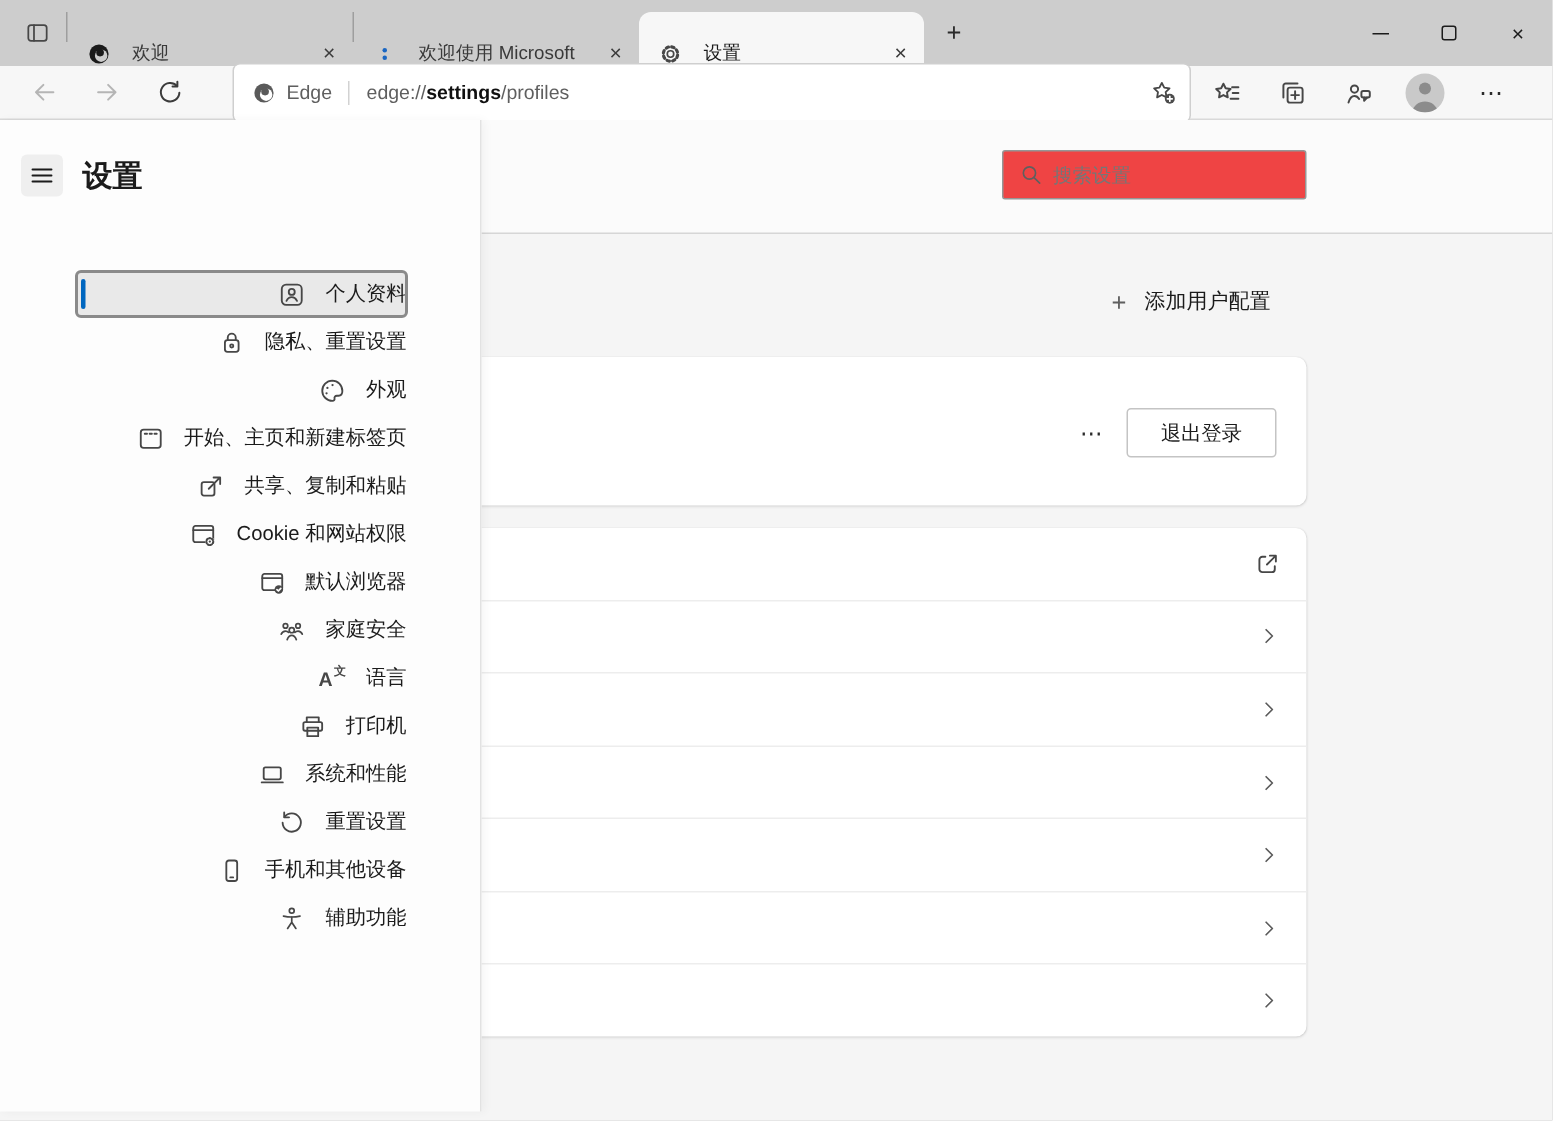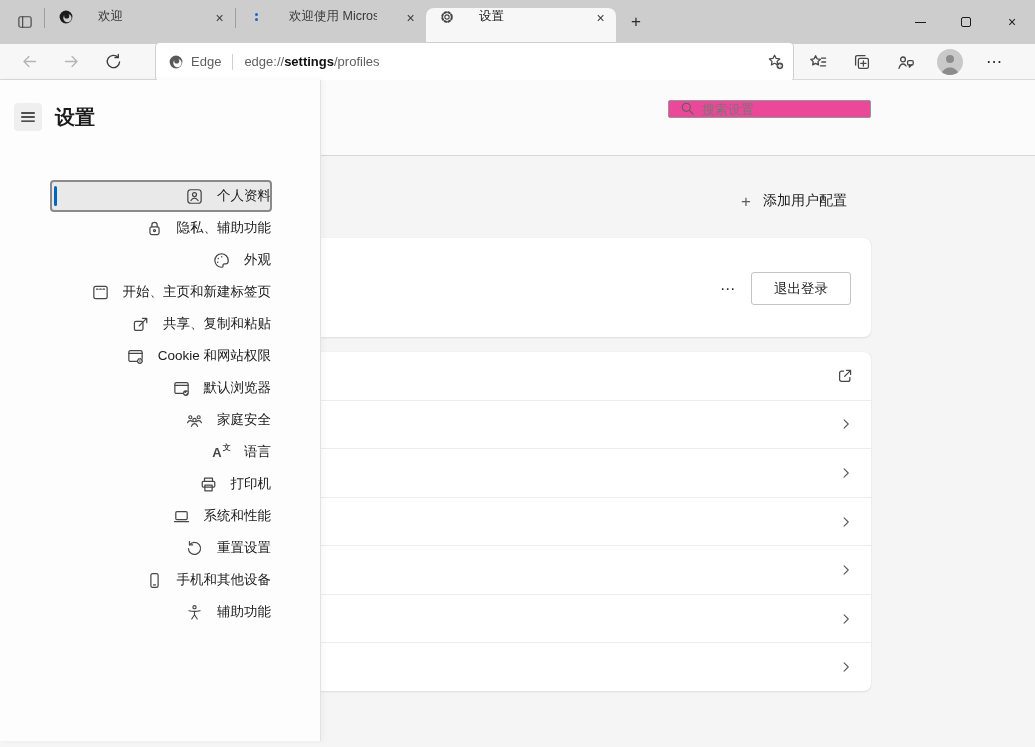--- a/index.html
+++ b/index.html
@@ -7,21 +7,21 @@
   body { font-family:"Liberation Sans","DejaVu Sans",sans-serif; color:#1b1b1b; }
   .window { position:relative; width:1035px; height:747px; background:#f5f5f5; overflow:hidden;
             box-shadow: inset 0 0 0 1px #a8a8a8; }
 
   
   .titlebar { position:absolute; left:0; top:0; right:0; height:44px; background:#cdcdcd;
               display:flex; align-items:flex-end; }
   .tab-actions { width:28px; height:28px; margin:0 5px 8px 11px; display:flex; align-items:center;
                  justify-content:center; border-radius:4px; }
   .tb-sep { width:1px; height:20px; background:#9e9e9e; margin-bottom:16px; }
-  .tab { height:36px; width:190px; display:flex; align-items:flex-start; gap:24px; padding:0 6px 0 12px;
+  .tab { height:36px; width:190px; display:flex; align-items:flex-end; gap:14px; padding:0 6px 0 12px;
          font-size:12.5px; color:#3a3a3a; }
   .tab.active { background:#f7f7f7; border-radius:8px 8px 0 0; color:#1b1b1b; }
   .tab .t-title { flex:1; white-space:nowrap; overflow:hidden; }
   .tab .t-close { width:19px; height:19px; display:flex; align-items:center; justify-content:center;
                   font-size:14px; color:#3c3c3c; border-radius:3px; flex:none; }
   .new-tab { width:28px; height:28px; margin:0 0 8px 6px; font-size:17px; color:#2b2b2b;
              display:flex; align-items:center; justify-content:center; border-radius:4px; }
   .win-controls { position:absolute; right:0; top:0; height:44px; display:flex; }
   .win-btn { width:46px; height:44px; display:flex; align-items:center; justify-content:center;
              color:#1b1b1b; font-size:14px; }
@@ -47,22 +47,22 @@
   .url b { color:#101010; font-weight:700; }
   .om-spacer { flex:1; }
   .tb-right { display:flex; align-items:center; margin-left:10px; }
   .tb-right .nav-btn + .nav-btn { margin-left:14px; }
   .avatar { width:26px; height:26px; border-radius:50%; background:#c9c9c9; overflow:hidden;
             display:flex; align-items:flex-end; justify-content:center; }
 
   
   .content-header { position:absolute; left:0; top:80px; right:0; height:76px; background:#fbfbfb;
                     border-bottom:1px solid #d6d6d6; }
-  .searchbox { position:absolute; right:164px; top:20px; width:203px; height:18px; background:#ec4899;
-               border:1px solid #969696; border-radius:2px; display:flex; align-items:flex-end; }
+  .searchbox { position:absolute; right:164px; top:20px; width:203px; height:33px; background:#ef4444;
+               border:1px solid #969696; border-radius:2px; display:flex; align-items:center; }
   .searchbox svg { margin:0 6px 0 10px; flex:none; }
   .searchbox input { border:none; outline:none; background:transparent; font-size:13px; width:100%;
                      font-family:inherit; color:#1b1b1b; }
   .searchbox input::placeholder { color:#767676; }
 
   .content-body { position:absolute; left:0; top:156px; right:0; bottom:0; background:#f5f5f5; }
   .column { position:absolute; left:165px; width:706px; top:0; bottom:0; }
   .add-profile { position:absolute; top:36px; right:24px; display:flex; align-items:center; gap:12px;
                  font-size:14px; color:#1b1b1b; }
   .plus-glyph { font-size:17px; color:#5f5f5f; line-height:1; }
@@ -336,21 +336,21 @@
       </div>
 
       <div class="nav-item">
         <span class="ni-ic">
           <svg class="ic" width="19" height="19" viewBox="0 0 20 20">
             <rect x="5.2" y="8.2" width="9.6" height="8.2" rx="1.8"></rect>
             <path d="M7.2 8.2V6.4a2.8 2.8 0 0 1 5.6 0v1.8"></path>
             <circle cx="10" cy="12.2" r="1.1"></circle>
           </svg>
         </span>
-        <span>隐私、辅助功能</span>
+        <span>隐私、重置设置</span>
       </div>
 
       <div class="nav-item">
         <span class="ni-ic">
           <svg class="ic" width="19" height="19" viewBox="0 0 20 20">
             <path d="M10 2.9a7.1 7.1 0 1 0 .2 14.2c1 0 1.6-.7 1.4-1.6-.3-1.1.5-2 1.6-2h1.2c1.6 0 2.7-1.3 2.7-3.3C17.1 6 13.9 2.9 10 2.9z"></path>
             <circle cx="6.6" cy="8" r=".8" fill="#474747" stroke="none"></circle>
             <circle cx="10.2" cy="6" r=".8" fill="#474747" stroke="none"></circle>
             <circle cx="6" cy="11.8" r=".8" fill="#474747" stroke="none"></circle>
           </svg>

